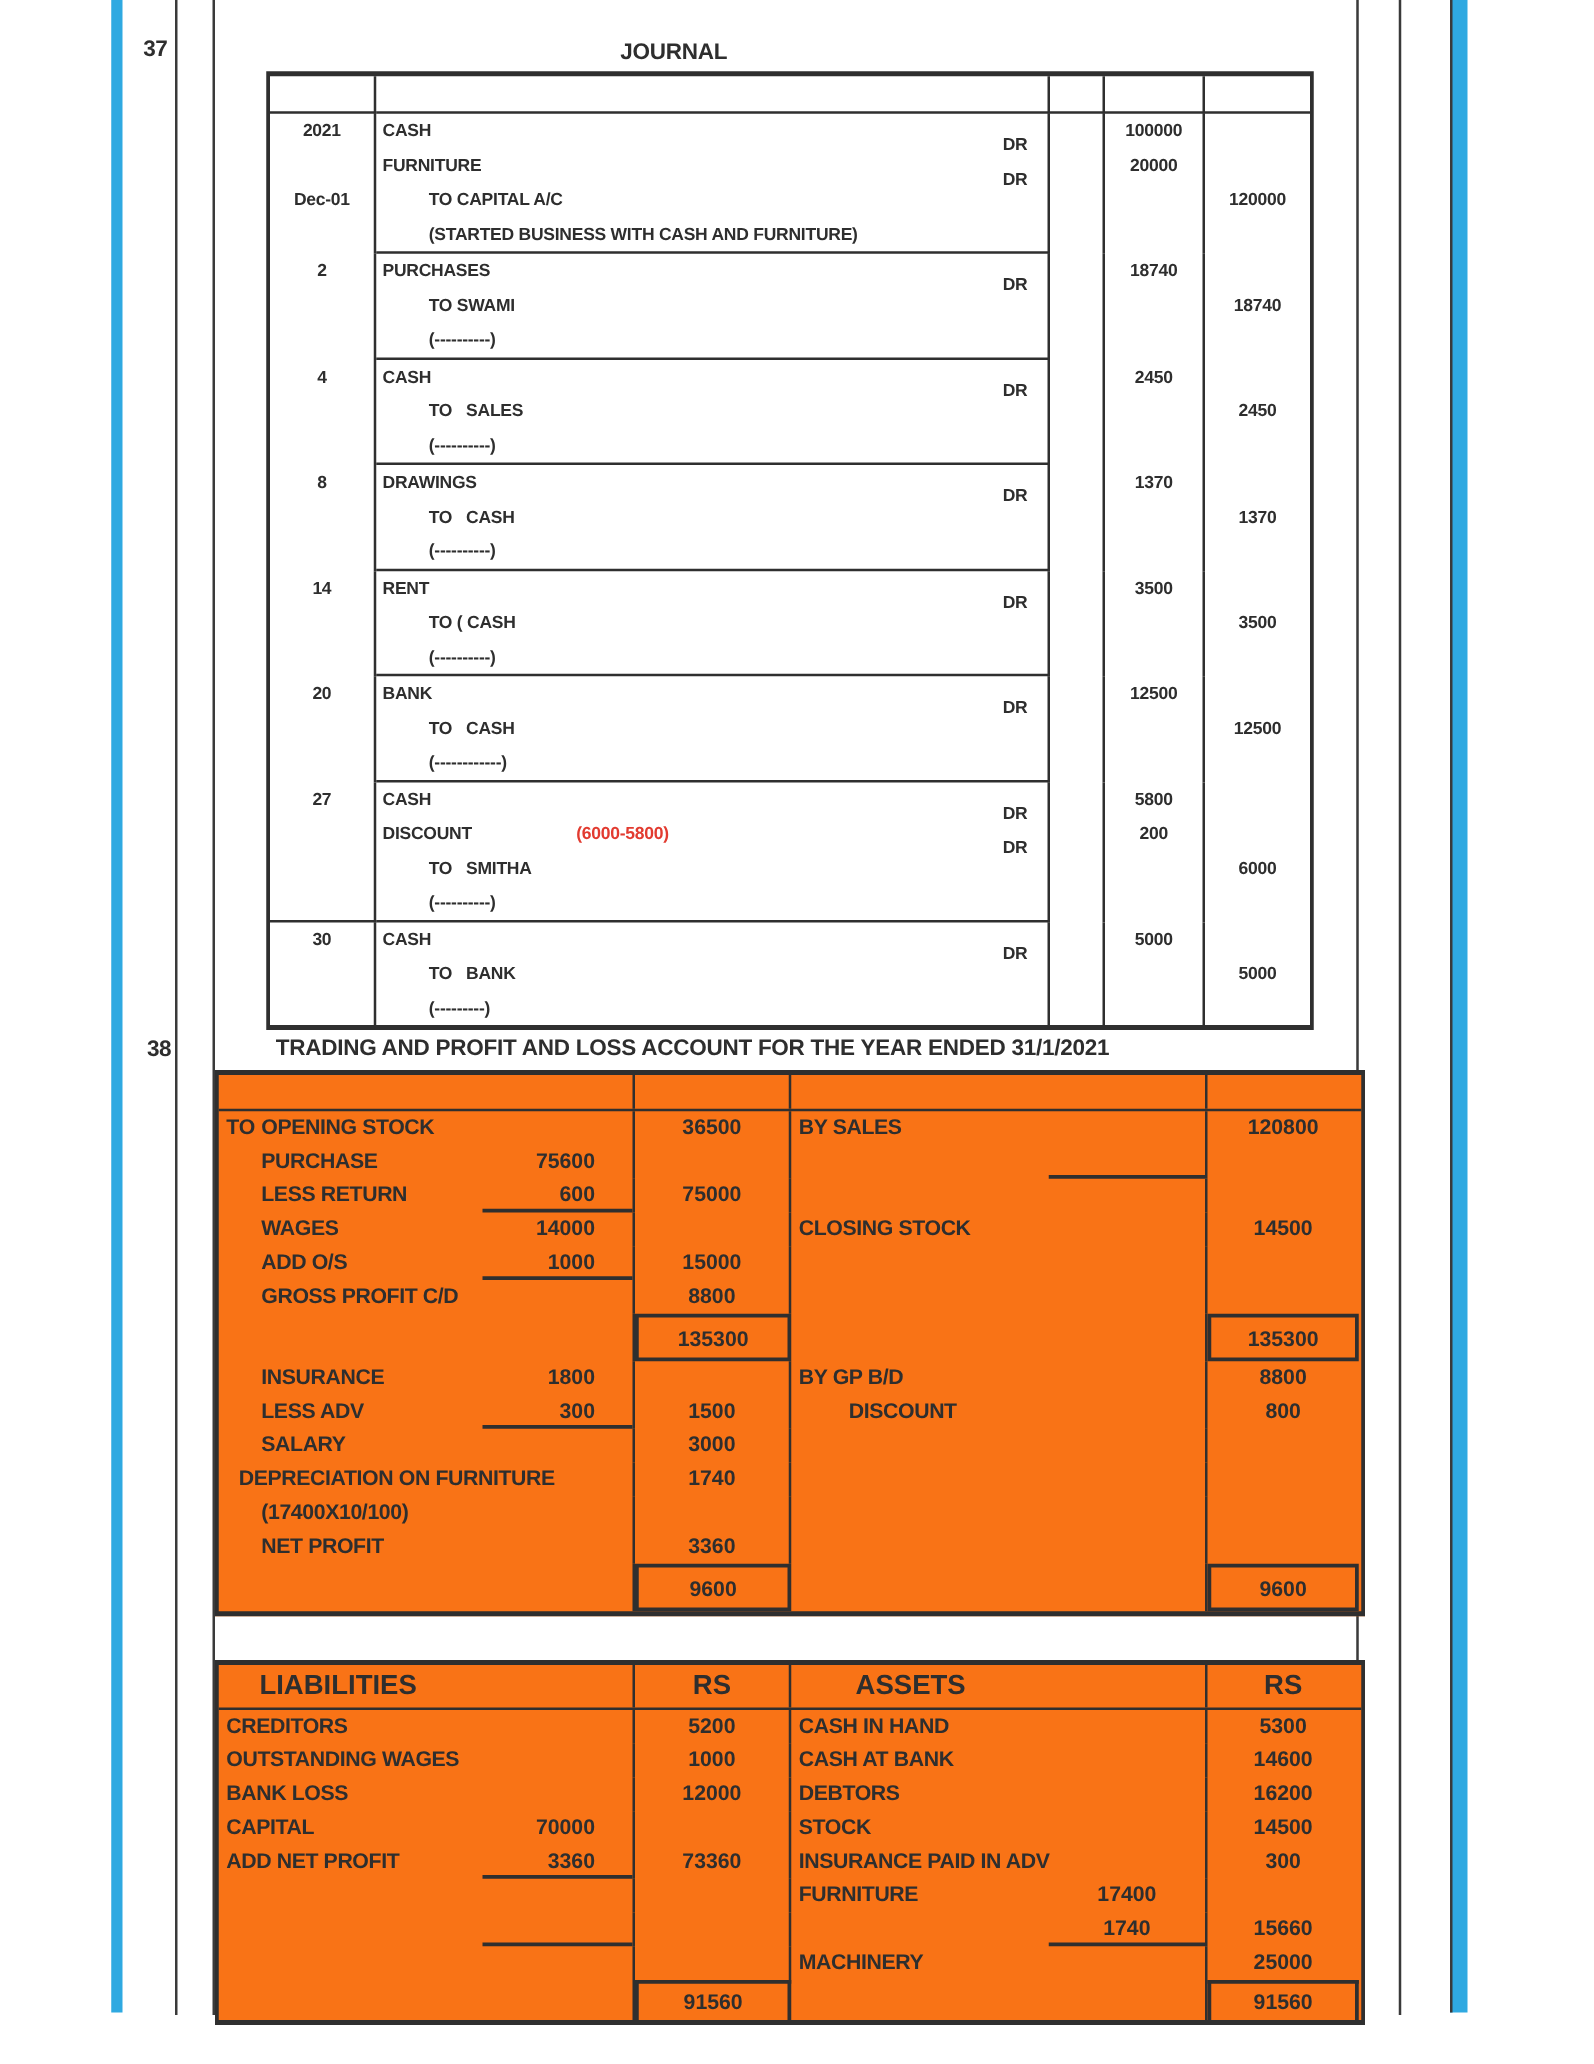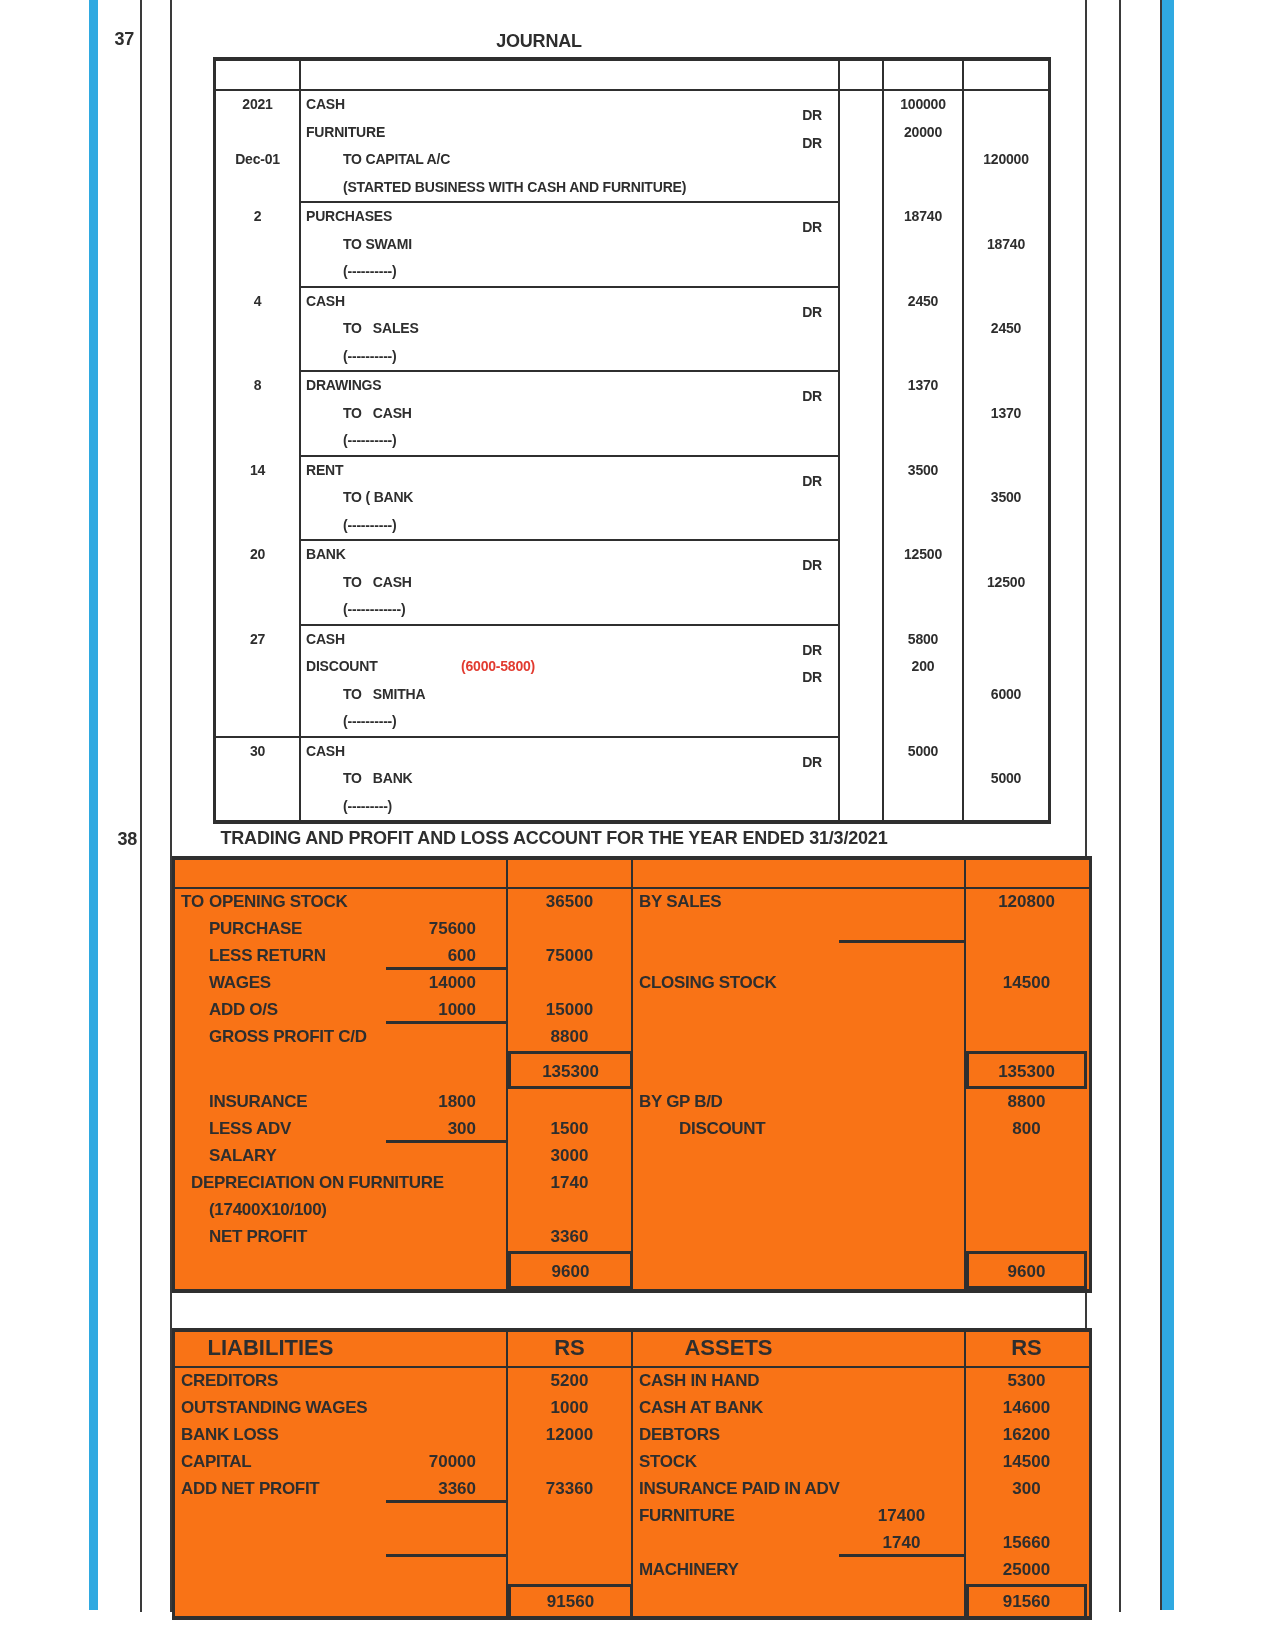--- a/index.html
+++ b/index.html
@@ -197,21 +197,21 @@
           </div>
         </div>
         <div class="jrow entry-sep">
           <div class="jcell jc-date">
             <div class="j-line">14</div>
             <div class="j-line"></div>
             <div class="j-line"></div>
           </div>
           <div class="jcell jc-part">
             <div class="j-line"><div style="display: inline;">RENT</div><div class="drlab">DR</div></div>
-            <div class="j-line ind"><div style="display: inline;">TO ( BANK</div></div>
+            <div class="j-line ind"><div style="display: inline;">TO ( CASH</div></div>
             <div class="j-line ind"><div style="display: inline;">(----------)</div></div>
           </div>
           <div class="jcell jc-lf">
             <div class="j-line"></div>
             <div class="j-line"></div>
             <div class="j-line"></div>
           </div>
           <div class="jcell jc-dr">
             <div class="j-line">3500</div>
             <div class="j-line"></div>
@@ -305,21 +305,21 @@
           </div>
           <div class="jcell jc-cr">
             <div class="j-line"></div>
             <div class="j-line">5000</div>
             <div class="j-line"></div>
           </div>
         </div>
       </div>
   </div>
 
-  <div class="sectitle" style="left:172px;top:828px;width:914px;padding-right:150px;box-sizing:border-box;">TRADING AND PROFIT AND LOSS ACCOUNT FOR THE YEAR ENDED 31/3/2021</div>
+  <div class="sectitle" style="left:172px;top:828px;width:914px;padding-right:150px;box-sizing:border-box;">TRADING AND PROFIT AND LOSS ACCOUNT FOR THE YEAR ENDED 31/1/2021</div>
 
   <div id="trading" class="twoside">
     <div class="trow hdr">
       <div class="tcell tc-l"></div>
       <div class="tcell tc-lamt"></div>
       <div class="tcell tc-r"></div>
       <div class="tcell tc-ramt"></div>
     </div>
     <div id="trading-body">
         <div class="trow">

